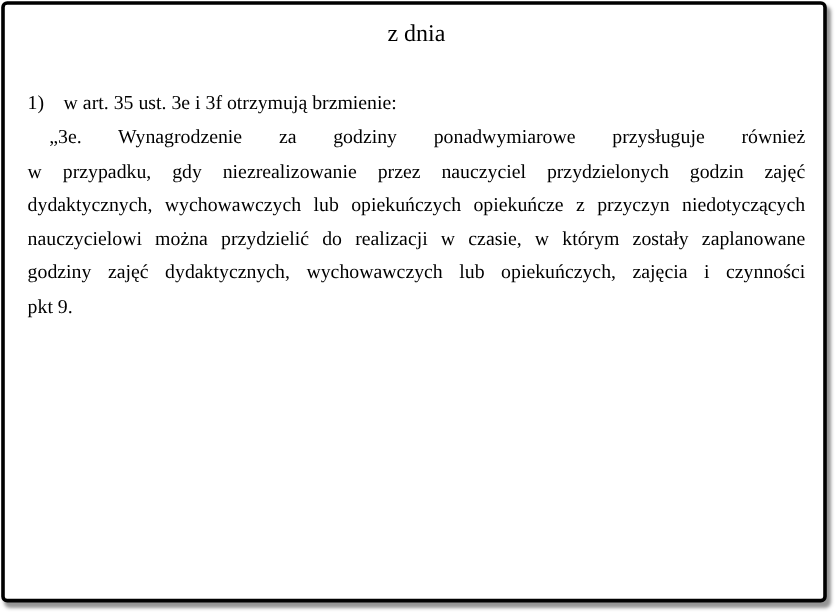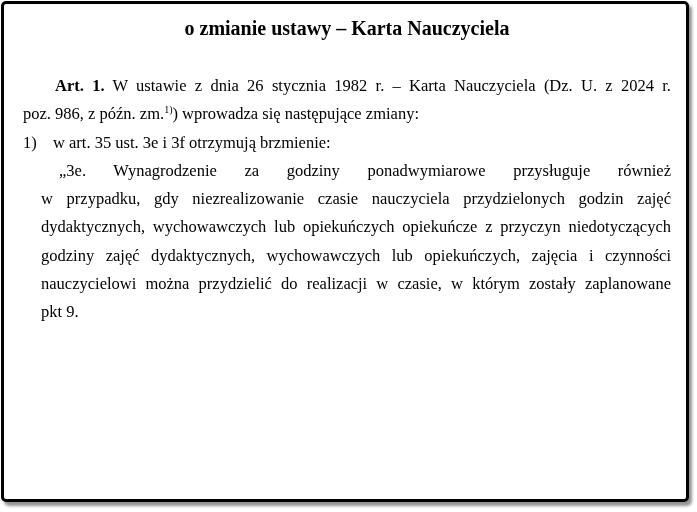--- a/index.html
+++ b/index.html
@@ -46,54 +46,50 @@
     text-align: justify;
     text-align-last: justify;
   }
   .indent-first { padding-left: 32px; }
   .list-item { display: flex; }
   .item-num {
     flex: none;
     width: 30px;
   }
   .item-text { flex: auto; }
-  .quote-block { margin-left: 18px; }
+  .quote-block { }
   .quote-first { padding-left: 18px; }
   sup.fnref {
     font-size: 10px;
     line-height: 0;
     vertical-align: super;
   }
 </style>
 </head>
 <body>
 
 <div class="doc-frame">
   <div class="doc-content">
 
     <div class="heading">
-      <div class="h-line bold">o zmianie ustawy – Karta Nauczyciela</div>
+      <div class="h-line">z dnia</div>
     </div>
 
     <div class="body-text">
 
-      <div class="para">
-        <div class="line j indent-first"><span class="bold">Art. 1.</span><span> W ustawie z dnia 26 stycznia 1982 r. – Karta Nauczyciela (Dz. U. z 2024 r.</span></div>
-        <div class="line"><span>poz. 986, z późn. zm.</span><sup class="fnref">1)</sup><span>) wprowadza się następujące zmiany:</span></div>
-      </div>
 
       <div class="list-item">
         <span class="item-num">1)</span>
         <span class="item-text">w art. 35 ust. 3e i 3f otrzymują brzmienie:</span>
       </div>
 
       <div class="quote-block">
         <div class="line j quote-first">„3e. Wynagrodzenie za godziny ponadwymiarowe przysługuje również</div>
-        <div class="line j">w przypadku, gdy niezrealizowanie czasie nauczyciela przydzielonych godzin zajęć</div>
+        <div class="line j">w przypadku, gdy niezrealizowanie przez nauczyciel przydzielonych godzin zajęć</div>
         <div class="line j">dydaktycznych, wychowawczych lub opiekuńczych opiekuńcze z przyczyn niedotyczących</div>
+        <div class="line j">nauczycielowi można przydzielić do realizacji w czasie, w którym zostały zaplanowane</div>
         <div class="line j">godziny zajęć dydaktycznych, wychowawczych lub opiekuńczych, zajęcia i czynności</div>
-        <div class="line j">nauczycielowi można przydzielić do realizacji w czasie, w którym zostały zaplanowane</div>
         <div class="line">pkt 9.</div>
       </div>
 
     </div>
   </div>
 </div>
 
 </body></html>

